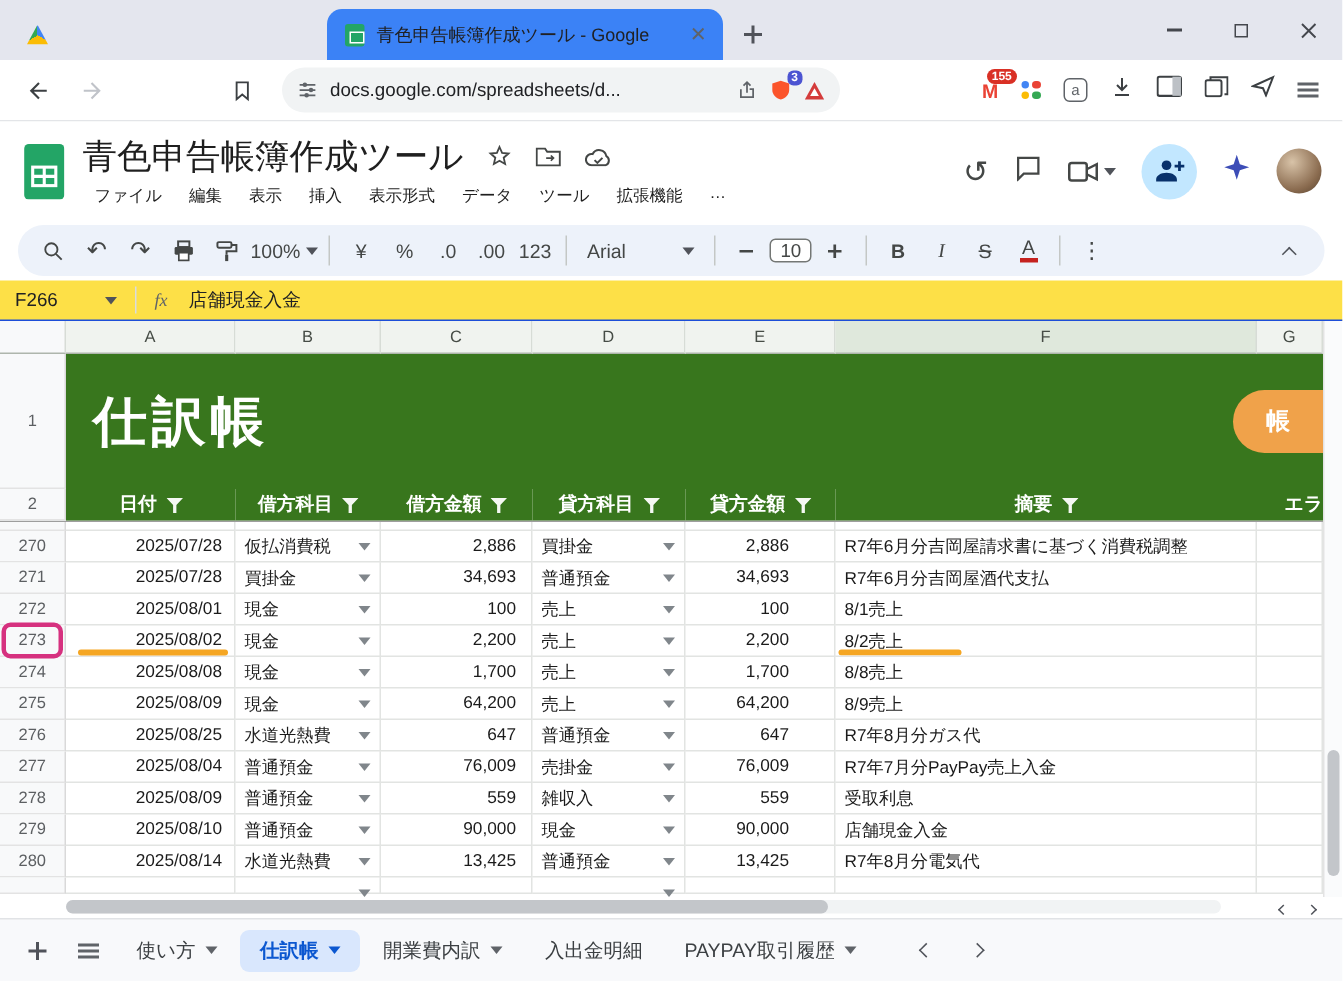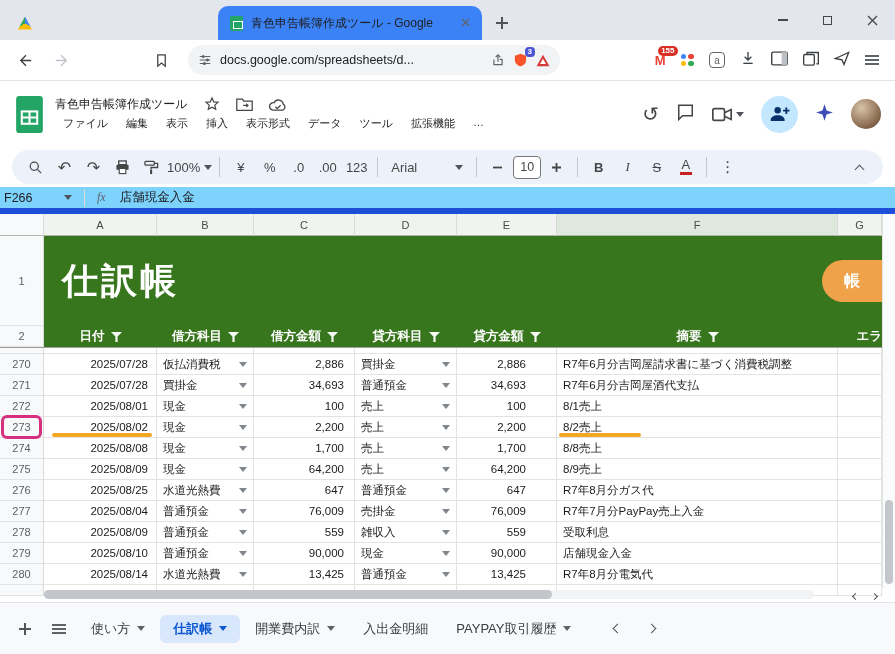--- a/index.html
+++ b/index.html
@@ -40,53 +40,53 @@
   .gmail-badge { position:absolute; top:-7px; right:-12px; background:#d93025; color:#fff; font-size:8px; line-height:10px; padding:0 3px; border-radius:5px; font-weight:bold; }
   .dots4 { display:grid; grid-template-columns:6px 6px; grid-gap:1.5px; }
   .dots4 i { width:5.5px; height:5.5px; border-radius:50%; }
   .abox { width:16px; height:16px; border:1.5px solid #5f6368; border-radius:4px; font-size:10px; color:#5f6368; display:flex; align-items:center; justify-content:center; }
   .hamb { width:14px; height:10px; border-top:2px solid #5f6368; border-bottom:2px solid #5f6368; position:relative; }
   .hamb::after { content:""; position:absolute; left:0; top:2px; width:14px; height:2px; background:#5f6368; }
 
   
   .app-header { height:66px; background:#fff; display:flex; align-items:center; padding:0 14px 0 16px; gap:12px; }
   .header-mid { flex:1; display:flex; flex-direction:column; justify-content:center; gap:1px; min-width:0; }
-  .title-line { display:flex; align-items:center; gap:16px; font-size:12px; color:#1f1f1f; }
+  .title-line { display:flex; align-items:center; gap:16px; font-size:23px; color:#1f1f1f; }
   .doc-title { white-space:nowrap; }
   .small-ic { color:#444746; font-size:15px; display:flex; align-items:center; }
   .menu-line { display:flex; gap:2px; font-size:11px; color:#1f1f1f; }
   .menu-item { padding:2px 8px; border-radius:8px; white-space:nowrap; }
   .header-right { display:flex; align-items:center; gap:17px; }
   .hist-glyph { font-size:20px; color:#444746; }
   .share-circle { width:37px; height:37px; border-radius:50%; background:#c2e7ff; display:flex; align-items:center; justify-content:center; }
   .avatar { width:30px; height:30px; border-radius:50%; background:radial-gradient(circle at 35% 30%,#d8c3a8,#8a6b4f 65%,#54402e); }
   .camwrap { display:flex; align-items:center; gap:4px; }
 
   
   .toolbar-wrap { height:40px; background:#fff; padding:3px 12px; }
   .toolbar { height:34px; background:#edf2fa; border-radius:17px; display:flex; align-items:center; padding:0 10px; gap:2px; font-size:13px; color:#444746; }
   .tb { min-width:27px; height:26px; display:flex; align-items:center; justify-content:center; border-radius:4px; gap:4px; white-space:nowrap; }
   .sep { width:1px; height:20px; background:#c4c7c5; margin:0 5px; flex:0 0 auto; }
   .caret { width:0; height:0; border-left:4px solid transparent; border-right:4px solid transparent; border-top:5px solid #50535a; }
   .caret.blue { border-top-color:#0b57d0; }
   .fontname { width:84px; justify-content:space-between; padding:0 6px; }
-  .fsize-box { width:28px; height:23px; border:1px solid #747775; border-radius:4px; display:flex; align-items:center; justify-content:center; font-size:12.5px; background:#fff; }
+  .fsize-box { width:28px; height:16px; border:1px solid #747775; border-radius:4px; display:flex; align-items:center; justify-content:center; font-size:12.5px; background:#fff; }
   .bold { font-weight:900; }
   .ital { font-style:italic; font-family:"Liberation Serif",serif; }
   .strike { text-decoration:line-through; }
   .tcolor { display:flex; flex-direction:column; align-items:center; line-height:12px; }
   .tcolor i { width:12px; height:3px; background:#c5221f; margin-top:1px; }
   .chev { width:7px; height:7px; border-right:1.6px solid #50535a; border-bottom:1.6px solid #50535a; display:inline-block; }
   .chev.up { transform:rotate(-135deg); margin-top:4px; }
   .chev.left { transform:rotate(135deg); }
   .chev.right { transform:rotate(-45deg); }
   .toolbar .pushright { margin-left:auto; }
 
   
-  .formula-bar { height:27px; background:#7dd3fc; border-bottom:6px solid #1d4ed8; display:flex; align-items:center; padding-left:4px; font-size:12.5px; }
+  .formula-bar { height:27px; background:#fde047; border-bottom:1px solid #1d4ed8; display:flex; align-items:center; padding-left:10px; font-size:12.5px; }
   .namebox { width:78px; display:flex; align-items:center; justify-content:space-between; padding-right:10px; }
   .fb-sep { width:1px; height:18px; background:#dadce0; margin:0 2px; }
   .fx { font-style:italic; color:#5f6368; font-size:12px; margin:0 14px 0 10px; font-family:"Liberation Serif",serif; }
 
   
   .grid-area { flex:1; position:relative; background:#fff; overflow:hidden; }
   .grid-inner { width:882px; }
   .gridcols { display:grid; grid-template-columns:44px 113px 97px 101px 102px 100px 281px 1fr; }
   .col-strip { height:22px; }
   .hc { background:#f0f3ef; border-right:1px solid #d7dcd6; border-bottom:1px solid #aeb6ac; display:flex; align-items:center; justify-content:center; font-size:11px; color:#464c46; }
@@ -116,21 +116,21 @@
   .uline-date { left:8px; right:4px; }
   .uline-memo { left:2px; width:82px; }
   .vscroll { position:absolute; top:0; bottom:14px; right:0; width:13px; background:#fafbfc; border-left:1px solid #e3e3e3; }
   .vthumb { position:absolute; left:2px; width:8px; top:286px; height:84px; background:#c3c6ca; border-radius:4px; }
   .hscroll { position:absolute; left:44px; width:770px; bottom:3px; height:9px; background:#f1f3f4; border-radius:5px; }
   .hthumb { position:absolute; left:0; top:0; width:66%; height:9px; background:#c3c6ca; border-radius:5px; }
   .hs-arrows { position:absolute; right:18px; bottom:3px; display:flex; gap:14px; align-items:center; }
   .hs-arrows .chev { width:5px; height:5px; }
 
   
-  .sheettabs { height:52px; background:#f8f9fb; border-top:1px solid #e1e3e6; display:flex; align-items:center; padding:0 10px; gap:4px; font-size:13px; color:#3c4043; }
+  .sheettabs { height:42px; background:#f8f9fb; border-top:1px solid #e1e3e6; display:flex; align-items:center; padding:0 10px; gap:4px; font-size:13px; color:#3c4043; }
   .sbtn { width:30px; height:30px; display:flex; align-items:center; justify-content:center; border-radius:50%; }
   .stab { display:flex; align-items:center; gap:7px; padding:0 13px; height:28px; border-radius:6px; white-space:nowrap; }
   .stab .caret { border-top-color:#5f6368; }
   .stab.active { background:#d9e7fd; color:#0b57d0; font-weight:bold; }
   .stab.active .caret { border-top-color:#0b57d0; }
   .tabnav { margin-left:26px; display:flex; gap:27px; align-items:center; }
 </style>
 </head>
 <body>
 

